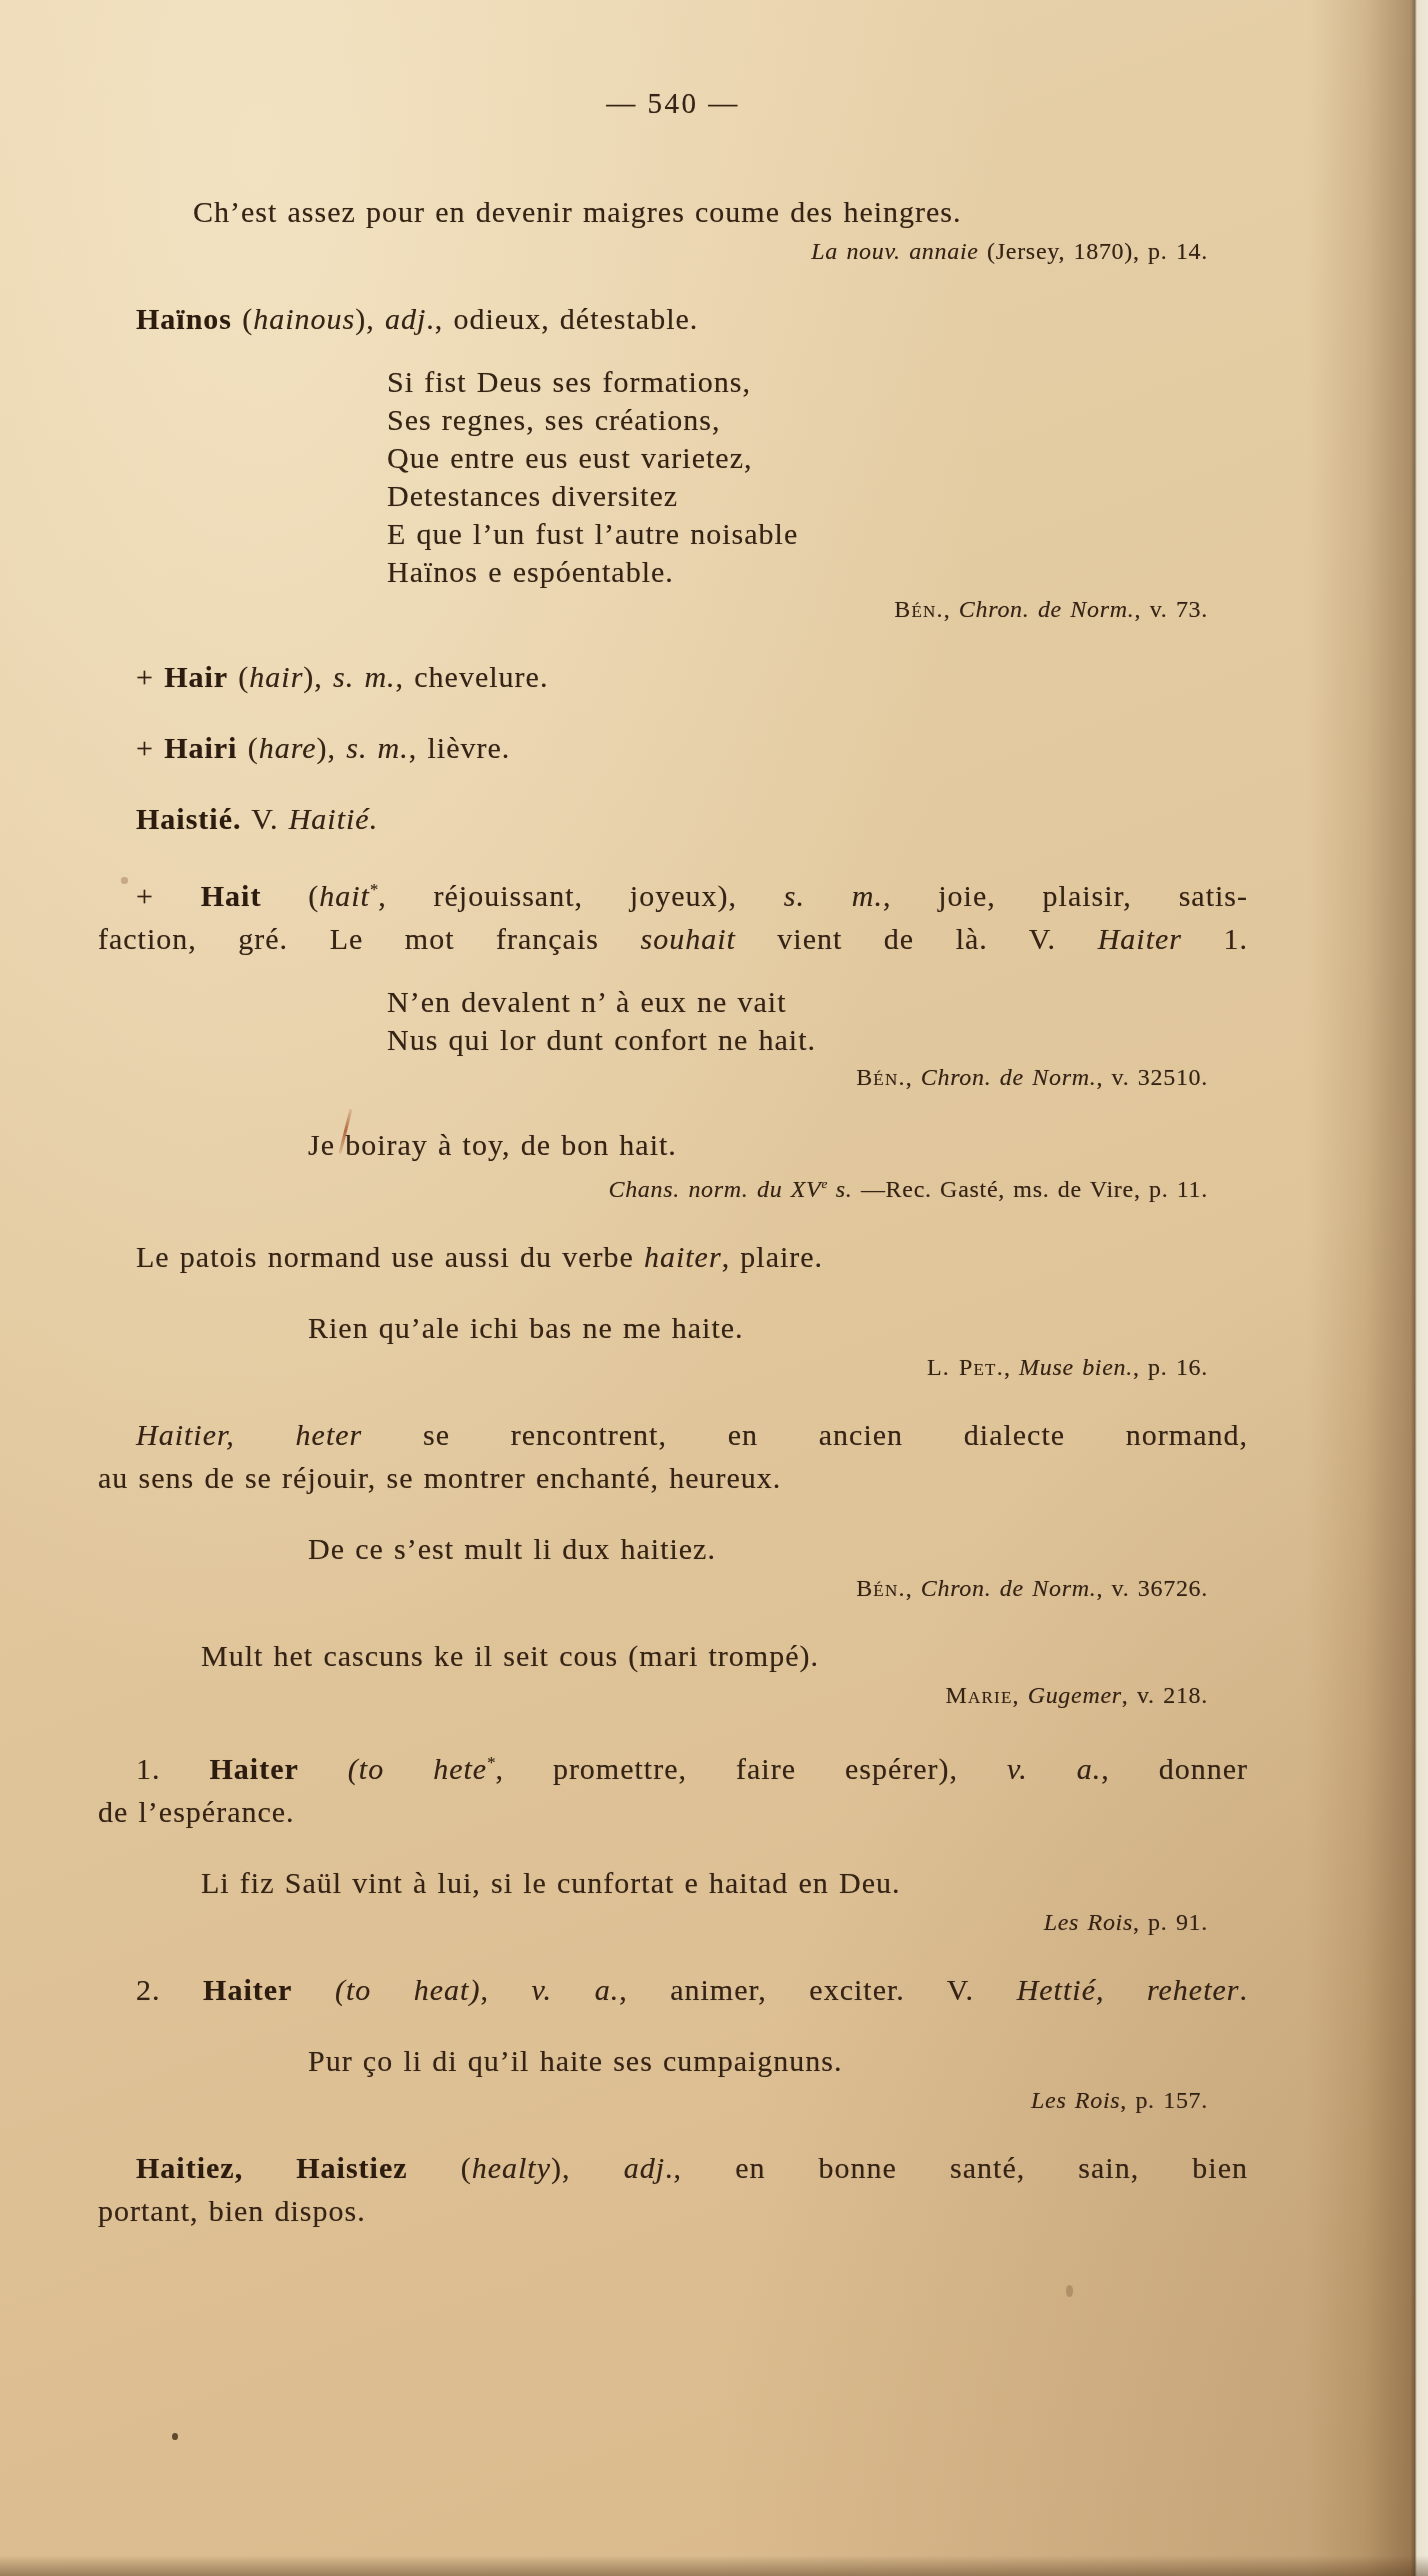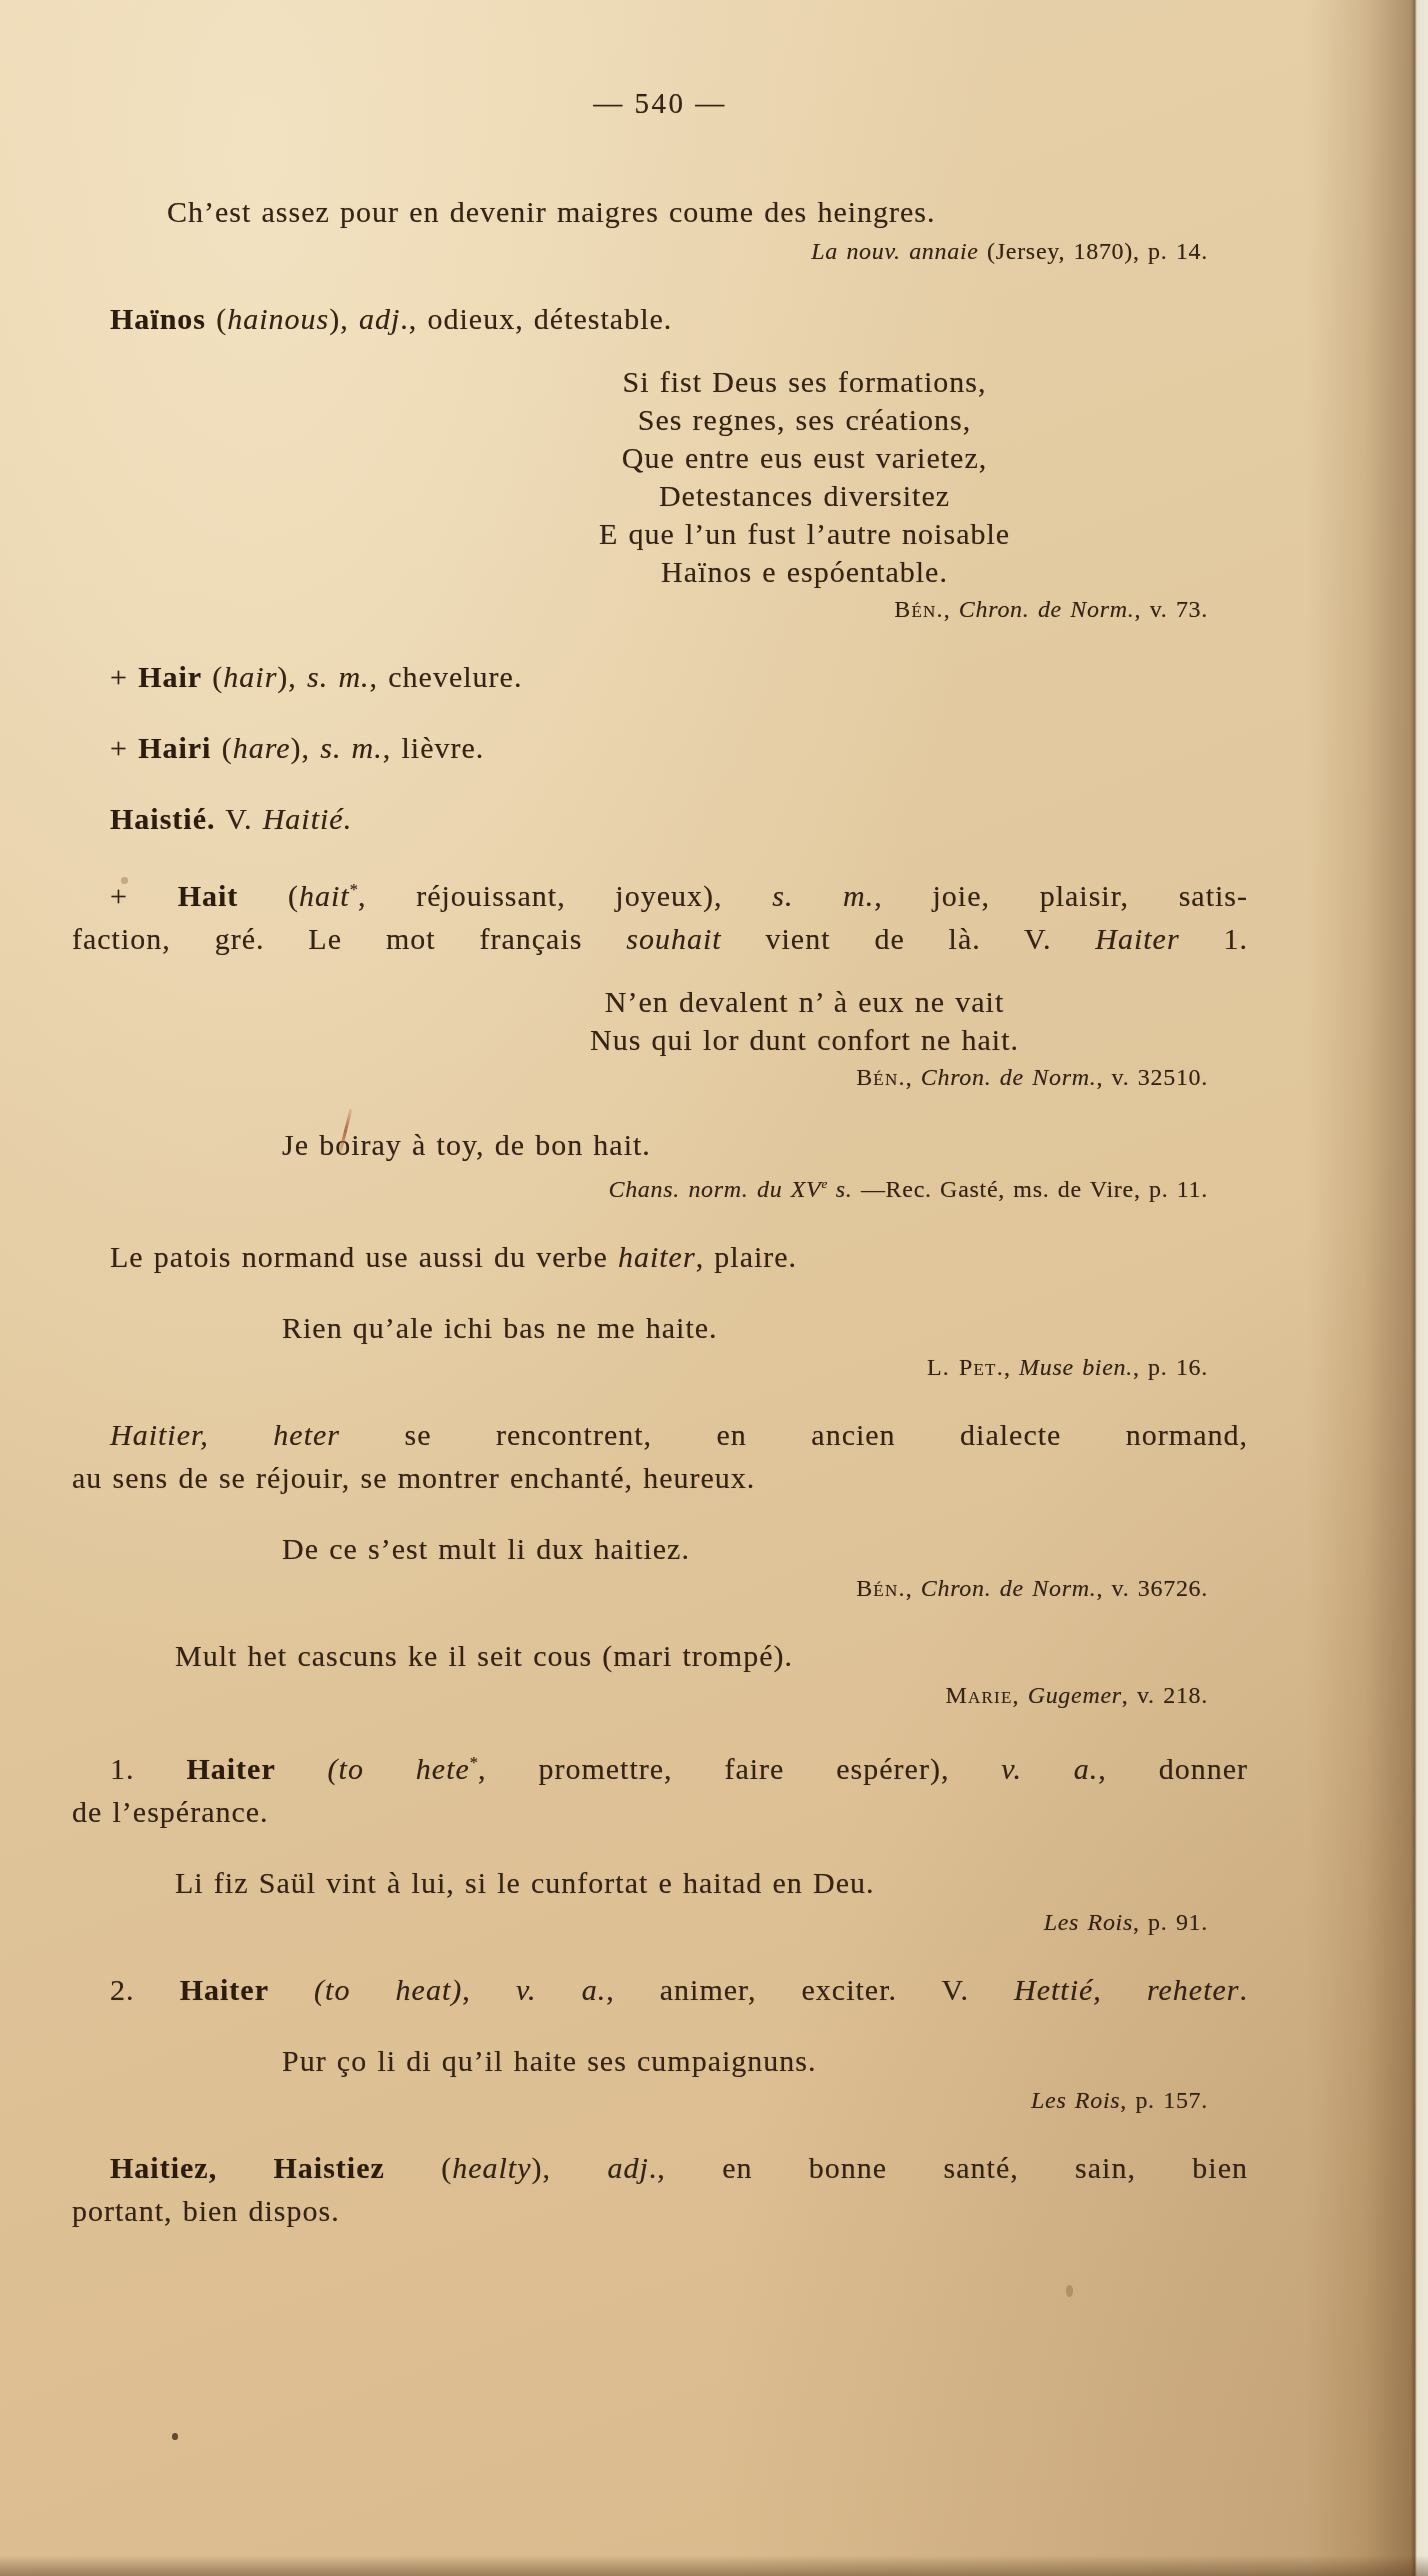--- a/index.html
+++ b/index.html
@@ -17,40 +17,40 @@
         rgba(255,255,255,0) 91.5%,
         rgba(140,100,55,0.22) 95.5%,
         rgba(105,70,35,0.45) 98.7%,
         rgba(70,45,22,0.60) 99.0%,
         #e9e2d0 99.15%,
         #eee8d8 100%),
       radial-gradient(ellipse at 18% 6%, rgba(244,228,196,0.9) 0%, rgba(244,228,196,0) 45%),
       radial-gradient(ellipse at 108% 98%, rgba(120,85,45,0.30) 0%, rgba(120,85,45,0) 38%),
       linear-gradient(160deg, #e8d3ad 0%, #e3cba2 28%, #e0c59a 55%, #dcbe92 78%, #d9b98c 100%);
   }
-  .content { padding:83px 181px 0 72px; }
+  .content { padding:83px 181px 0 98px; }
   .block { margin-top:28px; }
   .pagenum {
     margin-top:0;
     text-align:center;
     font-size:29px; line-height:41px; letter-spacing:2.5px;
     text-shadow:0 0 0.8px rgba(60,38,18,0.45);
   }
   .bline {
     font-size:30px; line-height:43px;
     letter-spacing:1px; word-spacing:1.7px;
     text-shadow:0 0 0.8px rgba(60,38,18,0.40);
   }
   .entry .bline, .para .bline { text-align:justify; }
   .entry > .bline:first-child, .para > .bline:first-child { text-indent:38px; }
   .bline.flush { text-align:justify; text-align-last:justify; }
   .quote-a { margin-left:95px; }
   .quote-b { margin-left:103px; }
   .quote-c { margin-left:210px; }
-  .verse   { margin-left:289px; margin-top:23px;text-align:center; }
+  .verse   { margin-left:289px; margin-top:23px; }
   .verse .bline { line-height:38px; }
   .citation { margin-top:0; text-align:right; padding-right:40px; }
   .citation .bline { font-size:24px; line-height:36px; letter-spacing:0.7px; }
   .first-quote { margin-top:66px; }
   .b  { font-weight:bold; color:#2c1c0f; }
   .i  { font-style:italic; }
   .sc { font-variant:small-caps; letter-spacing:1.2px; }
   .sup { font-size:0.55em; vertical-align:super; letter-spacing:0; }
   
   .speck { position:absolute; border-radius:50%; }

